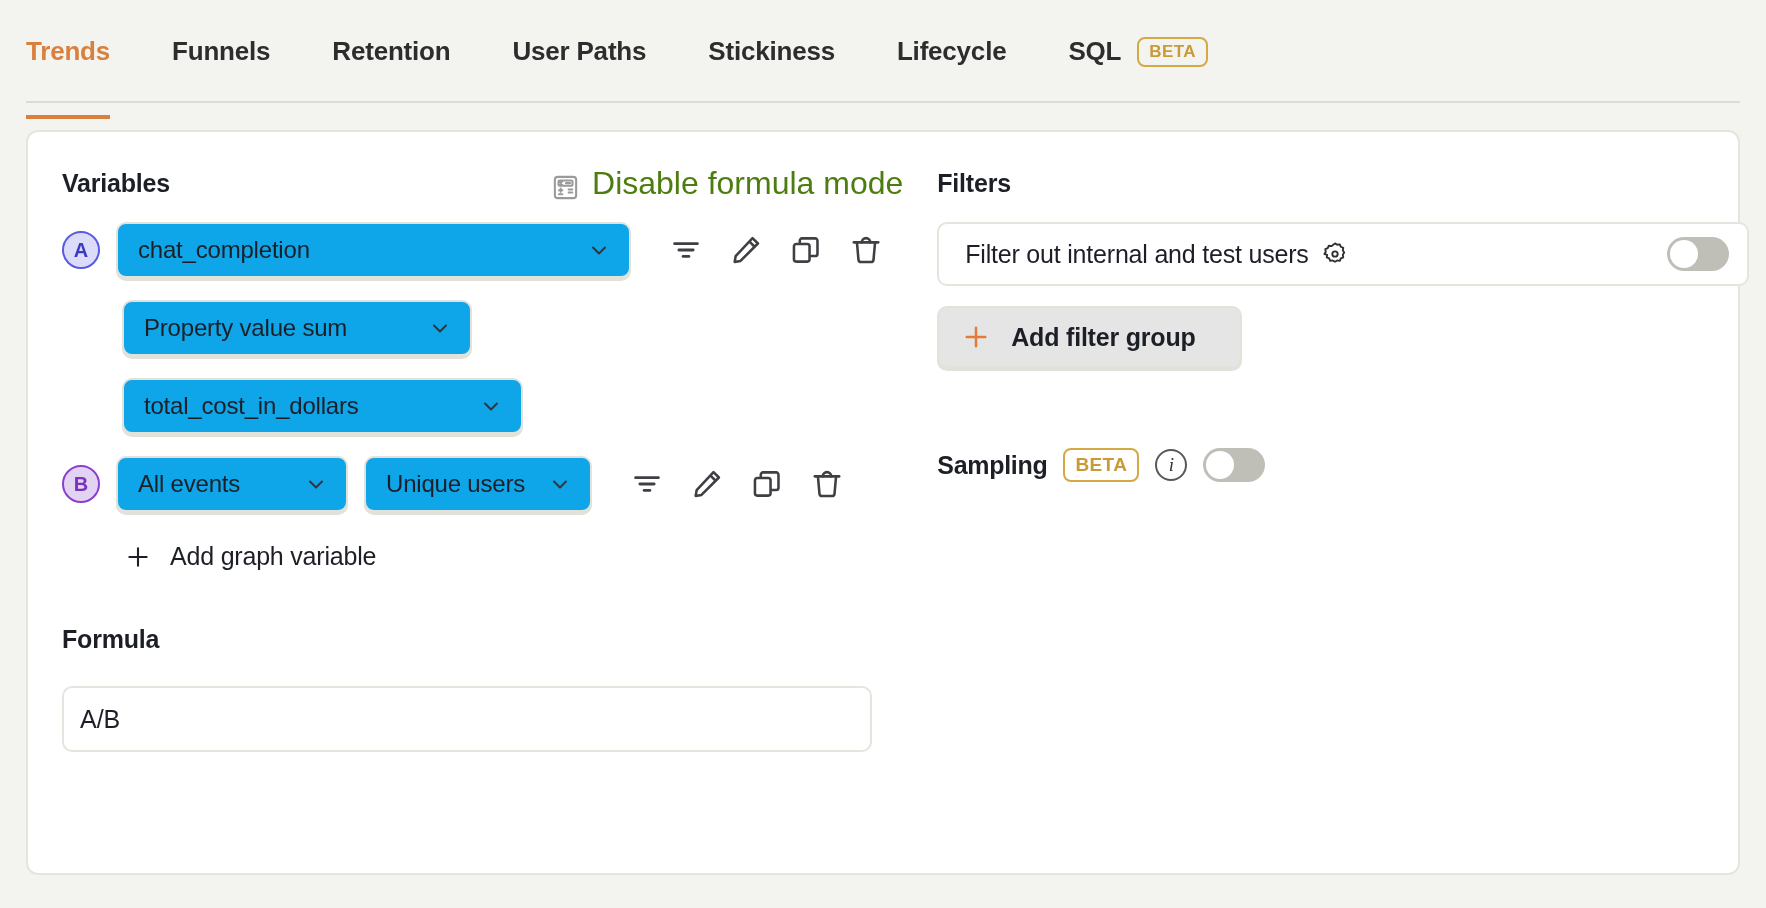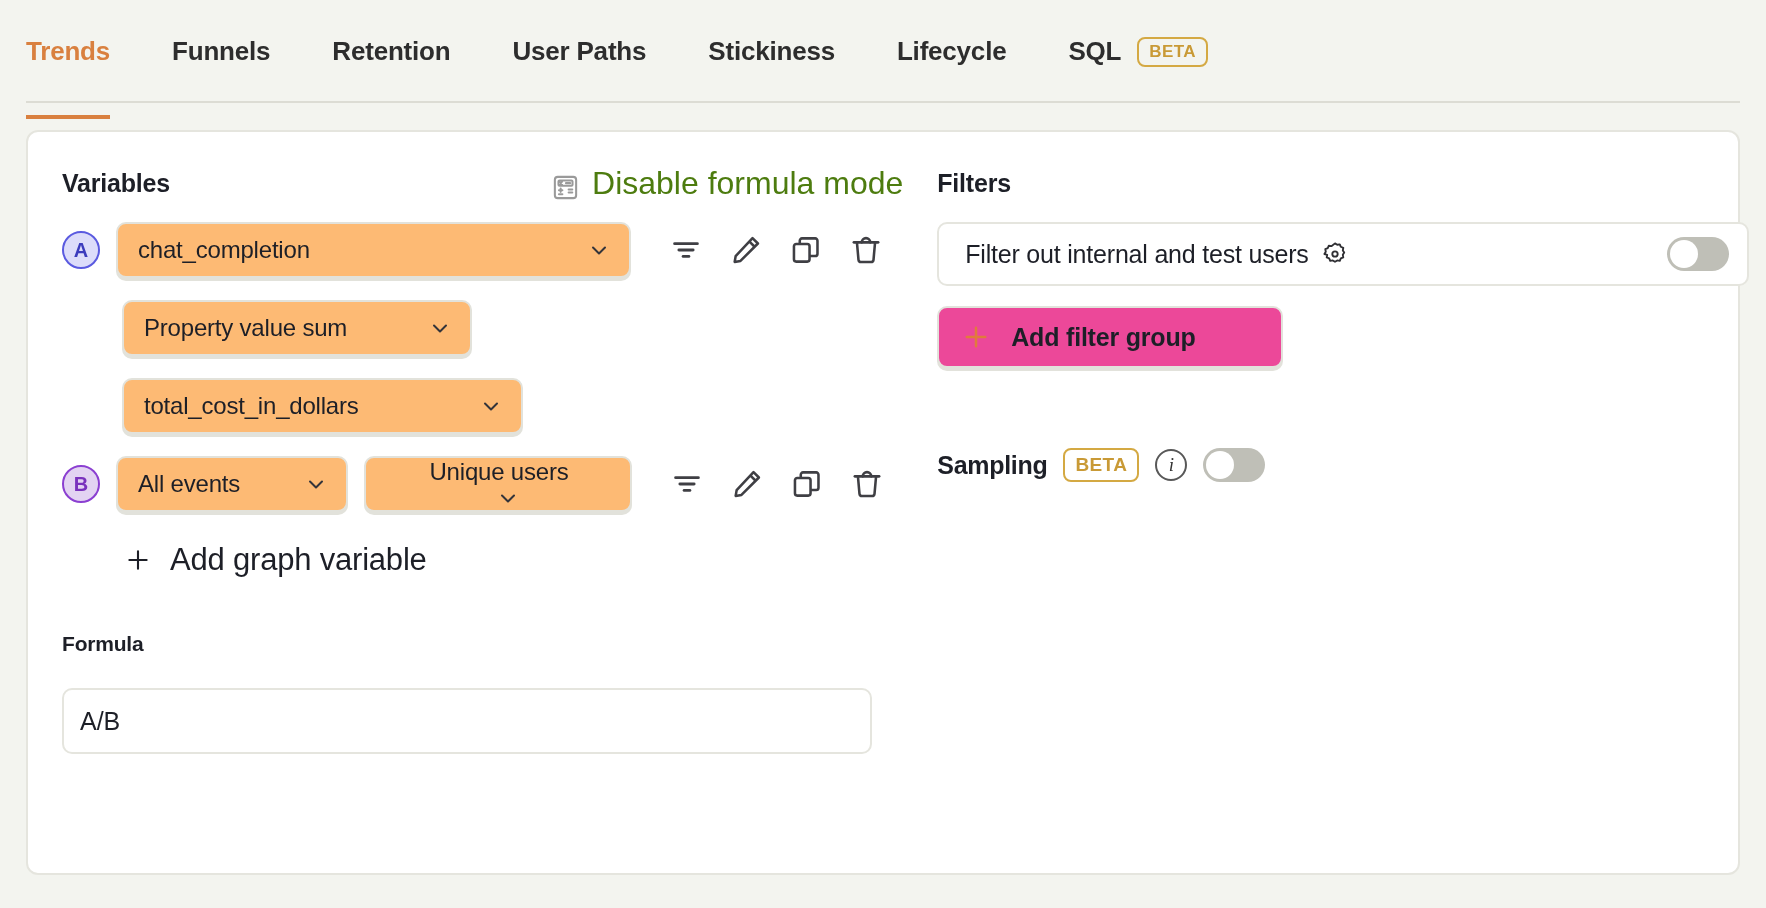--- a/index.html
+++ b/index.html
@@ -127,21 +127,21 @@
     font-size: 20px; font-weight: 700;
     margin-right: 16px;
     flex: none;
     box-sizing: border-box;
   }
   .badge.a { background: #dcdcfa; border: 2px solid #5a5ae0; color: #3b3bbd; }
   .badge.b { background: #e3d3f2; border: 2px solid #8b3fd1; color: #7a32bd; }
 
   .sel {
     position: relative;
-    background: #fdba74;
+    background: #0ea5e9;
     border: 2px solid #e2e2db;
     border-bottom-width: 2px;
     border-radius: 10px;
     box-shadow: 0 3px 0 0 #e2e2db;
     height: 56px;
     display: flex;
     align-items: center;
     padding: 0 18px 0 20px;
     box-sizing: border-box;
     cursor: pointer;
@@ -153,21 +153,21 @@
   .chev {
     margin-left: 18px;
     flex: none;
     display: block;
   }
 
   .sel.w-event   { width: 515px; }
   .sel.w-agg     { width: 350px; }
   .sel.w-prop    { width: 401px; }
   .sel.w-allev   { width: 232px; }
-  .sel.w-uuser   { width: 268px; flex-direction: column; }
+  .sel.w-uuser   { width: 228px; }
 
   .indent-1 { margin-left: 60px; }
 
   .icons {
     display: flex;
     align-items: center;
     gap: 22px;
     margin-left: 36px;
   }
   .icon-btn {
@@ -176,30 +176,30 @@
     cursor: pointer;
     flex: none;
   }
 
   .add-link {
     display: flex;
     align-items: center;
     gap: 18px;
     margin-top: 30px;
     margin-left: 62px;
-    font-size: 31px;
+    font-size: 25px;
     letter-spacing: -0.2px;
     cursor: pointer;
     width: max-content;
     text-align: center;
   }
 
   .formula-head {
     margin-top: 54px;
-    font-size: 21px;
+    font-size: 25px;
     font-weight: 700;
     letter-spacing: -0.2px;
   }
   .formula-input {
     margin-top: 32px;
     width: 810px;
     height: 66px;
     border: 2px solid #e5e5de;
     border-radius: 10px;
     background: #fff;
@@ -245,22 +245,22 @@
     position: absolute;
     top: 3px; left: 3px;
     width: 28px; height: 28px;
     border-radius: 50%;
     background: #ffffff;
   }
 
   .btn-outline {
     margin-top: 20px;
     height: 62px;
-    width: 346px;
-    background: #ec4899;
+    width: 305px;
+    background: #e5e5e5;
     border: 2px solid #e2e2db;
     border-radius: 10px;
     box-shadow: 0 3px 0 0 #e2e2db;
     display: flex;
     align-items: center;
     padding: 0 22px;
     gap: 20px;
     box-sizing: border-box;
     cursor: pointer;
     font-size: 25px;

